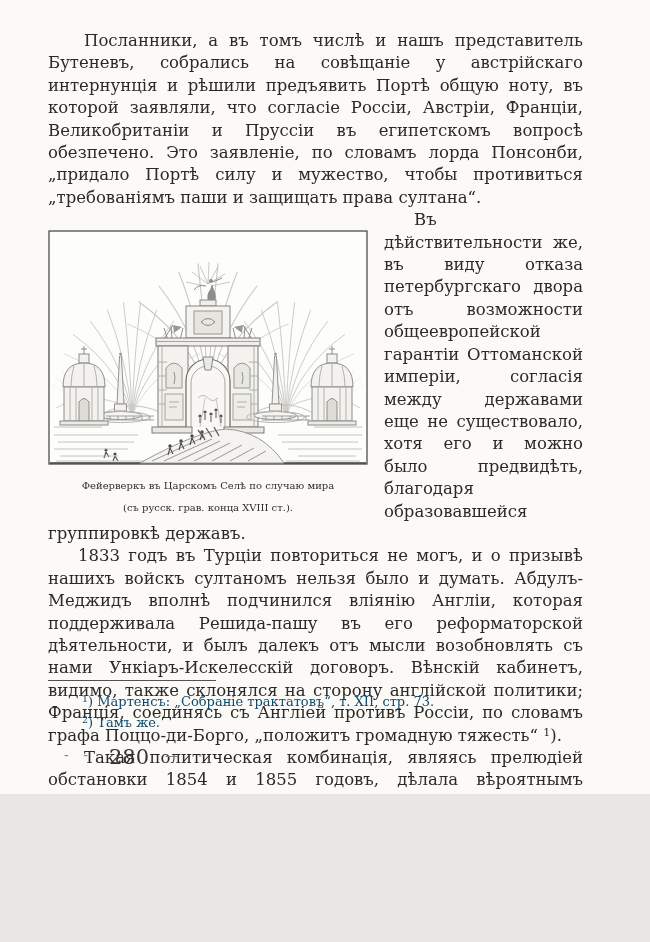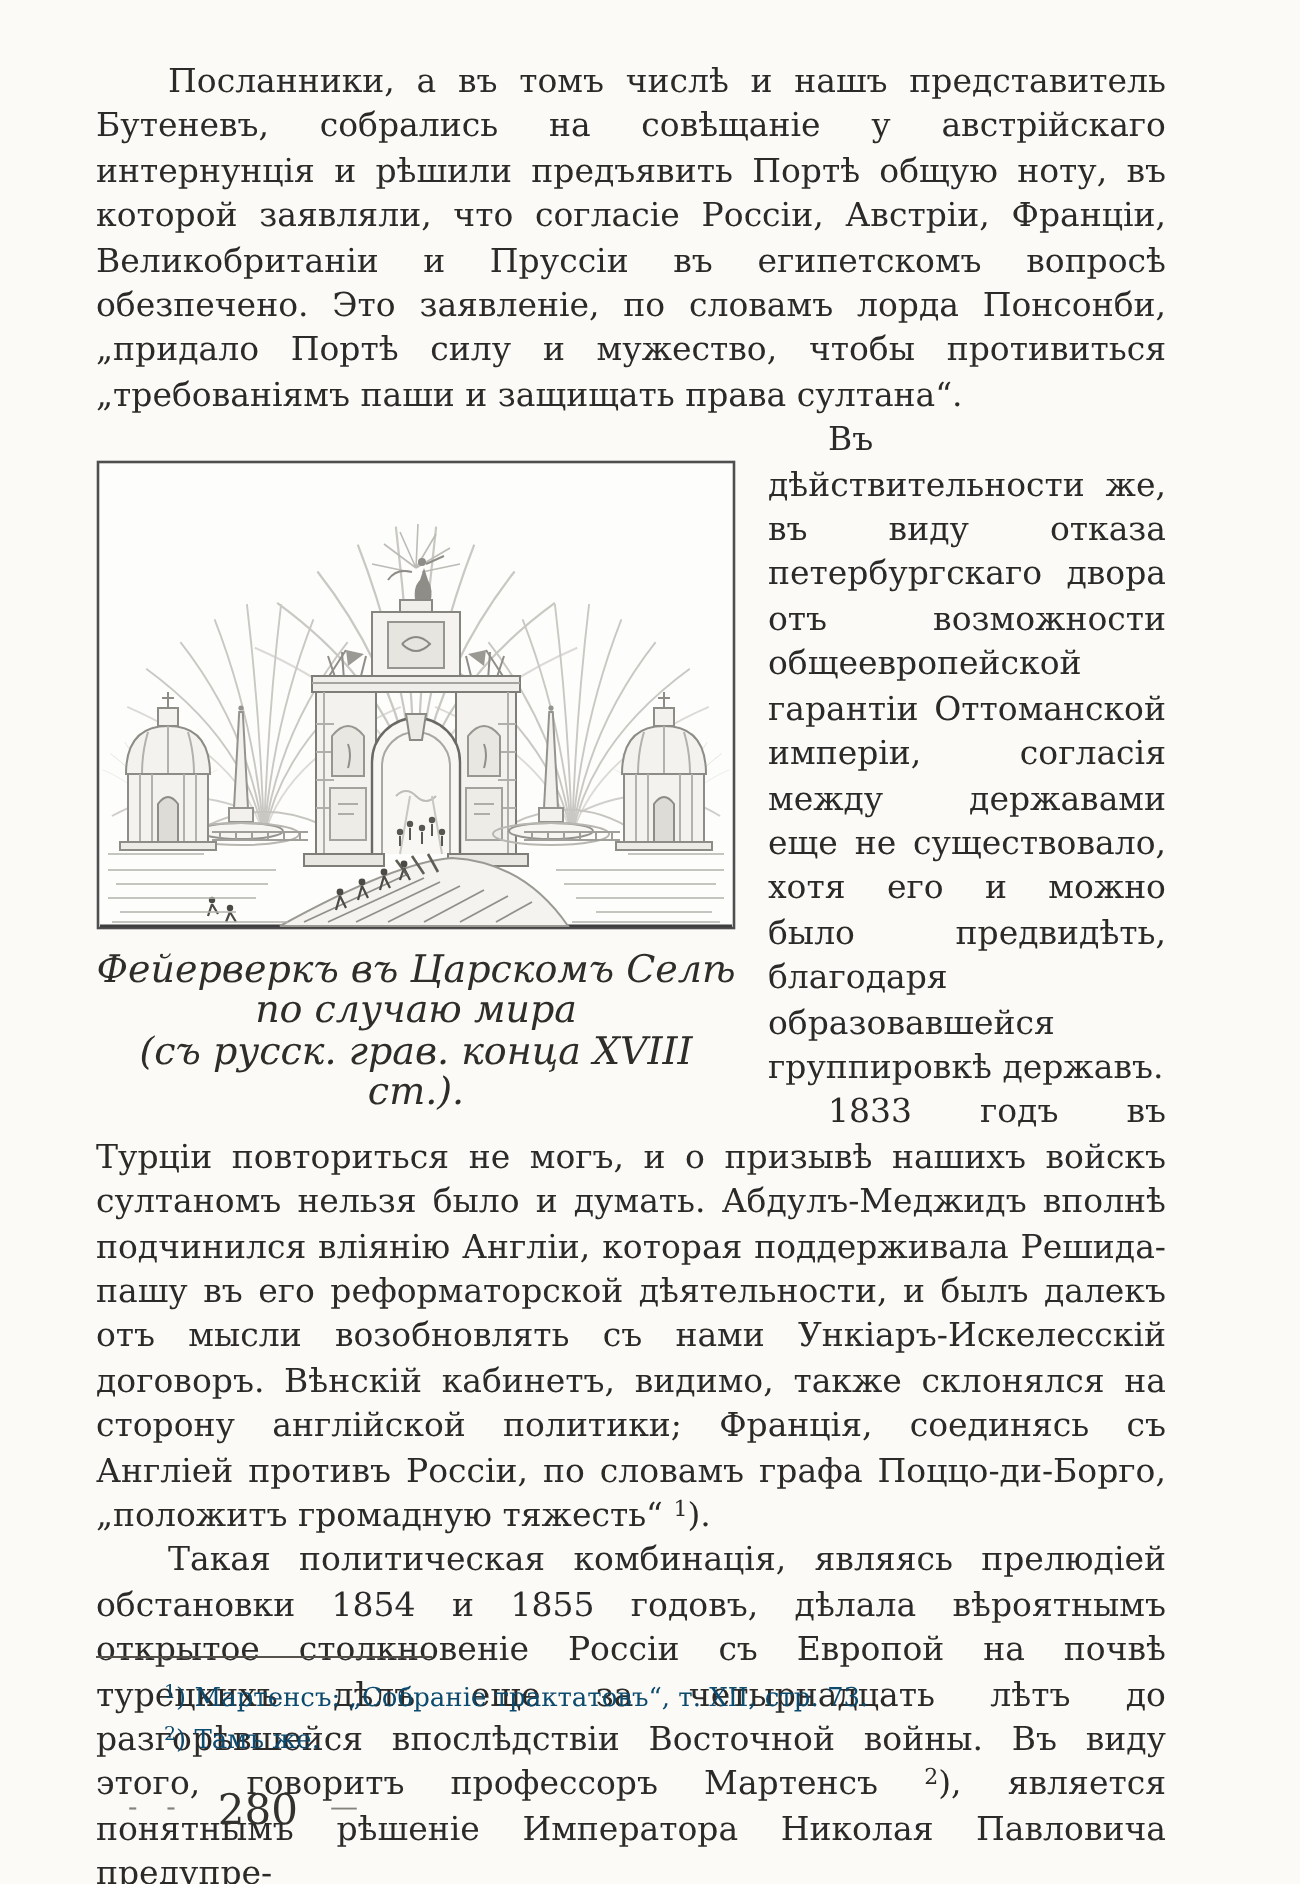--- a/index.html
+++ b/index.html
@@ -1,19 +1,19 @@
 <!DOCTYPE html>
 <html><head>
 <meta charset="utf-8">
 <style>
   html, body { margin: 0; padding: 0; background: #e9e7e3; }
   .page {
     position: relative;
     width: 650px;
-    height: 942px;
+    height: 794px;
     margin: 0 auto;
     background: #fbfaf7;
     color: #2b2a28;
     box-sizing: border-box;
     padding: 30px 67px 0 48px;
     overflow: hidden;
     font-family: "DejaVu Serif", "Liberation Serif", serif;
   }
   p.body {
     font-size: 16.5px;
@@ -26,22 +26,21 @@
   .fig {
     float: left;
     width: 320px;
     margin: 0 16px 4px 0;
     padding-top: 21px;
   }
   .fig svg { display: block; }
   .caption {
     margin-top: 11px;
     text-align: center;
-    font-style: italic;
-    font-size: 19px;
+    font-size: 10px;
     line-height: 19.5px;
     color: #2e2d2a;
   }
   .cap3 { margin-top: 2px; }
   sup.fnref {
     font-size: 11px;
     line-height: 0;
     vertical-align: 5px;
   }
   .page-footer {

